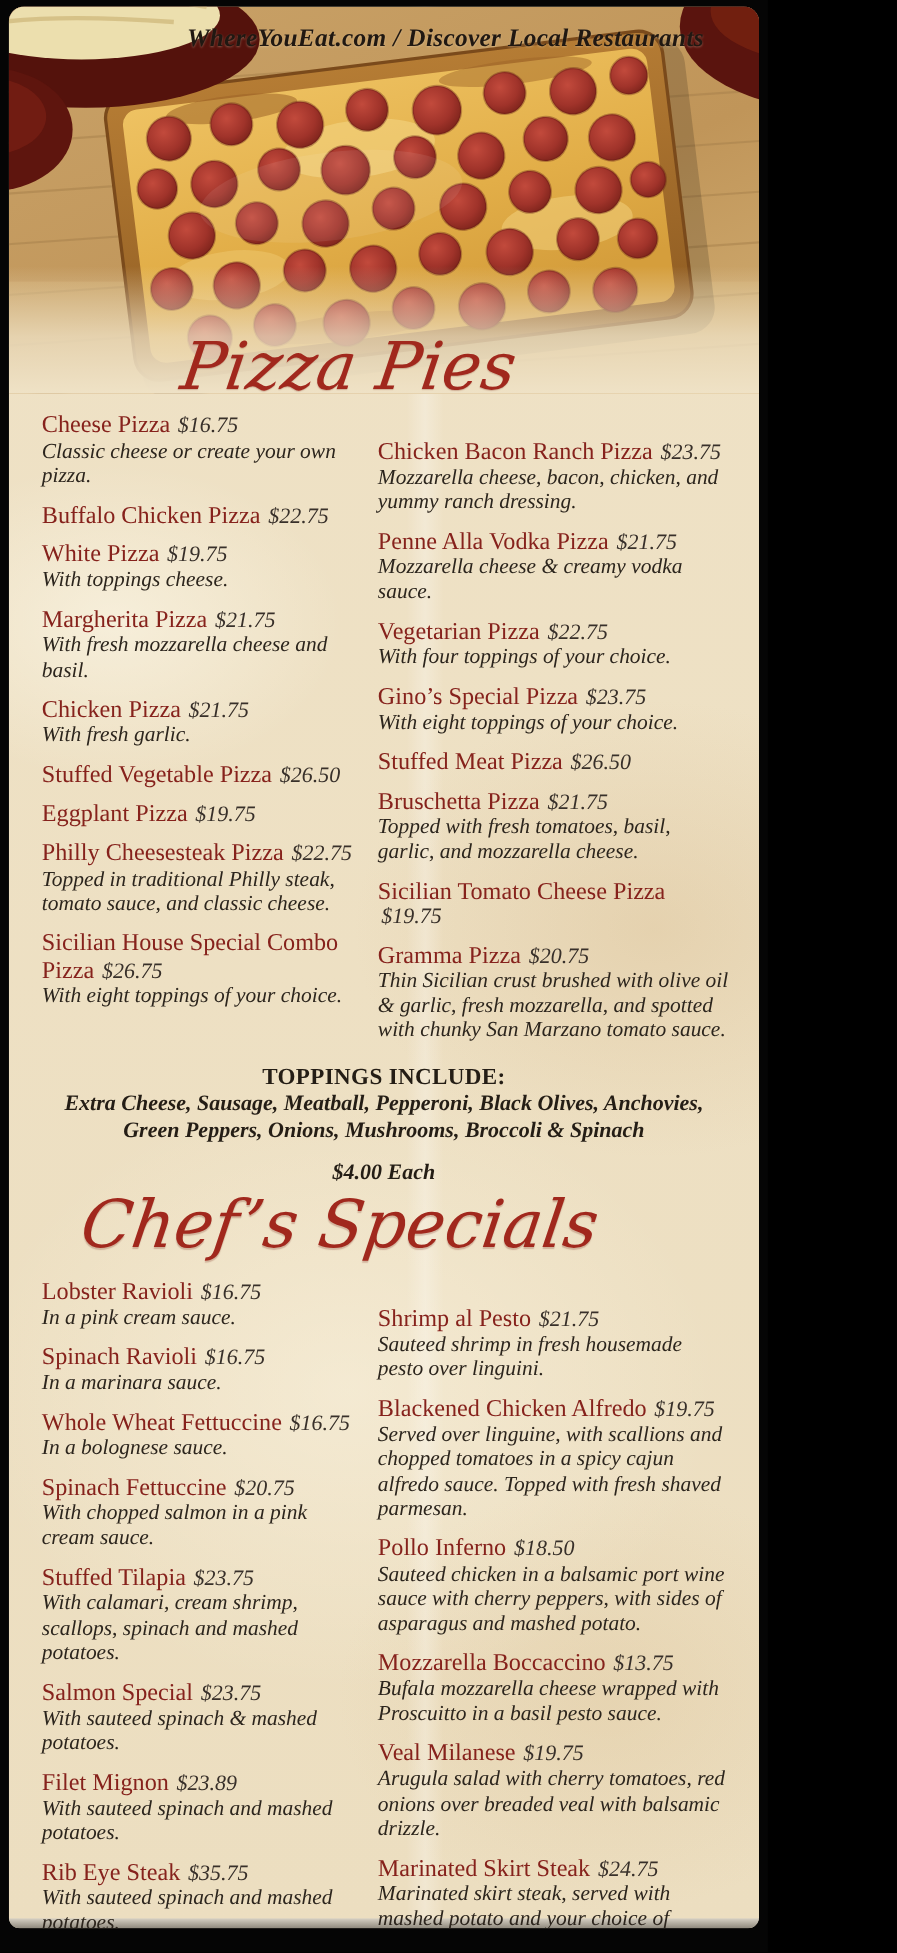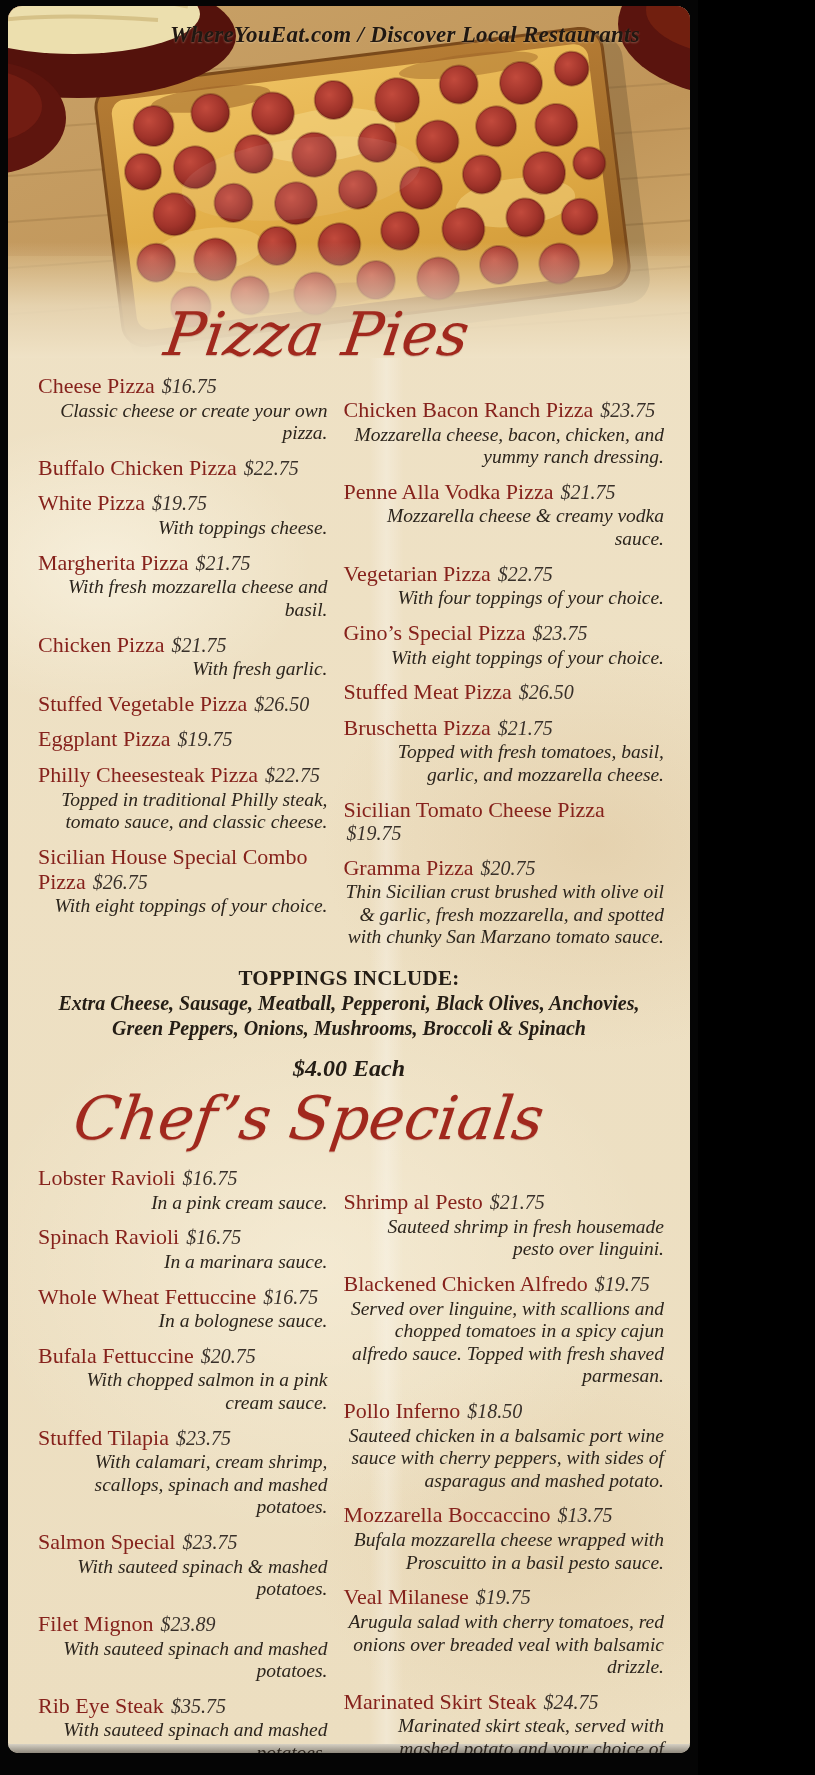--- a/index.html
+++ b/index.html
@@ -36,25 +36,25 @@
   .pizza-title{margin-top:-54px;margin-bottom:10px;position:relative;z-index:3;}
   .chefs-title{margin-top:6px;margin-bottom:18px;transform:skewX(-8deg) translateX(-40px);}
   .columns{display:flex;padding:0 26px 0 30px;gap:10px;position:relative;z-index:2;}
   .col{box-sizing:border-box;}
   .col-left{width:47%;}
   .col-right{width:53%;padding-left:6px;margin-top:24px;}
   .menu-item{margin-bottom:11px;}
   .item-head{line-height:1.12;}
   .item-name{font-weight:normal;font-size:22px;color:var(--item-name,#86221c);}
   .item-price{font-style:italic;font-size:20px;color:var(--price-text,#38302a);margin-left:3px;}
-  .item-desc{font-style:italic;font-size:19.5px;line-height:1.16;color:var(--body-text,#2c251d);margin-top:1px;text-align:right;}
+  .item-desc{font-style:italic;font-size:19.5px;line-height:1.16;color:var(--body-text,#2c251d);margin-top:1px;}
   .toppings{text-align:center;margin-top:6px;position:relative;z-index:2;}
   .toppings .top-head{font-weight:bold;font-size:21px;color:#241d15;letter-spacing:.3px;}
   .toppings .top-line{font-weight:bold;font-style:italic;font-size:20px;color:#241d15;line-height:1.25;}
-  .toppings .top-price{font-weight:bold;font-style:italic;font-size:24px;color:#241d15;margin-top:14px;}
+  .toppings .top-price{font-weight:bold;font-style:italic;font-size:20px;color:#241d15;margin-top:14px;}
   .bottom-strip{
     position:absolute;left:0;right:0;bottom:0;height:9px;
     background:linear-gradient(#d6d0c3,#8f897d);
   }
 </style>
 </head>
 <body>
 
 <div class="scan">
   <div class="page">
@@ -292,21 +292,21 @@
             <div class="item-head"><span class="item-name">Spinach Ravioli</span> <span class="item-price">$16.75</span></div>
             <div class="item-desc">In a marinara sauce.</div>
           </div>
 
           <div class="menu-item">
             <div class="item-head"><span class="item-name">Whole Wheat Fettuccine</span> <span class="item-price">$16.75</span></div>
             <div class="item-desc">In a bolognese sauce.</div>
           </div>
 
           <div class="menu-item">
-            <div class="item-head"><span class="item-name">Bufala Fettuccine</span> <span class="item-price">$20.75</span></div>
+            <div class="item-head"><span class="item-name">Spinach Fettuccine</span> <span class="item-price">$20.75</span></div>
             <div class="item-desc">With chopped salmon in a pink cream sauce.</div>
           </div>
 
           <div class="menu-item">
             <div class="item-head"><span class="item-name">Stuffed Tilapia</span> <span class="item-price">$23.75</span></div>
             <div class="item-desc">With calamari, cream shrimp, scallops, spinach and mashed potatoes.</div>
           </div>
 
           <div class="menu-item">
             <div class="item-head"><span class="item-name">Salmon Special</span> <span class="item-price">$23.75</span></div>

